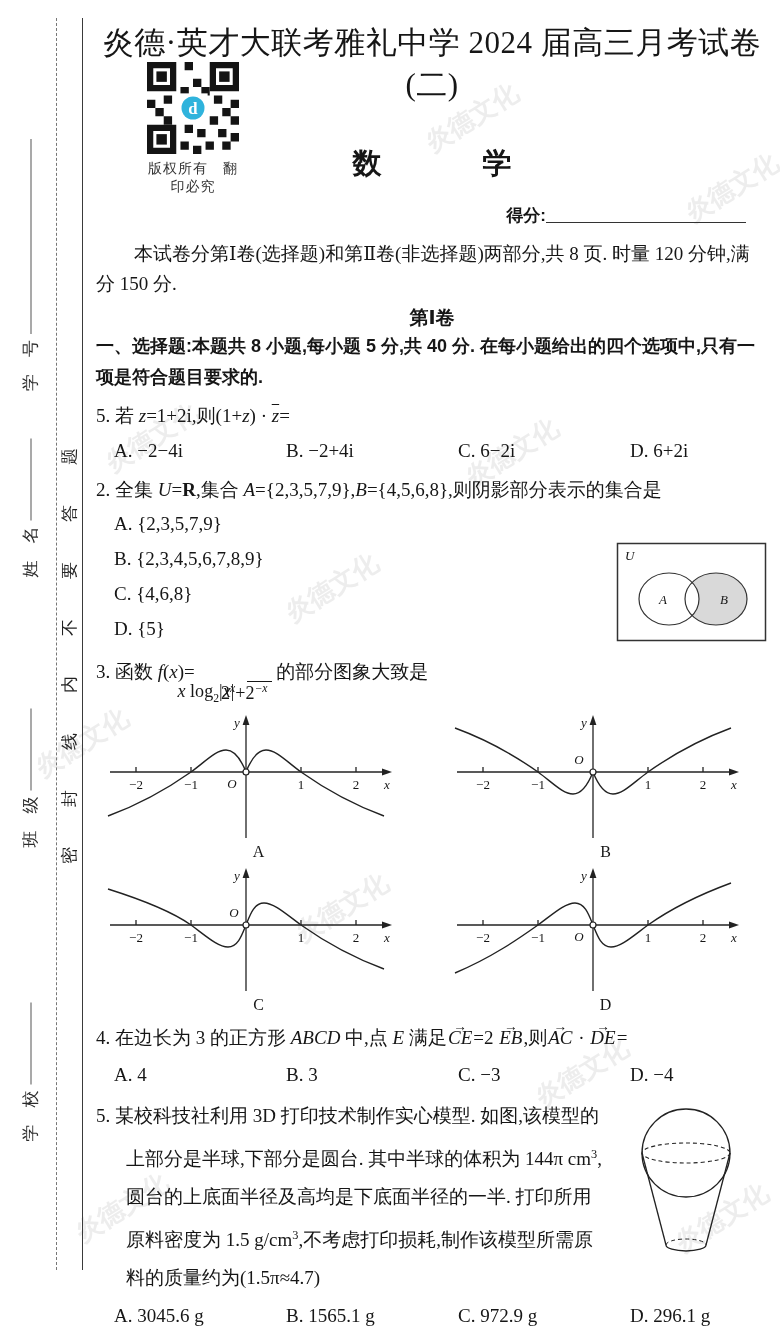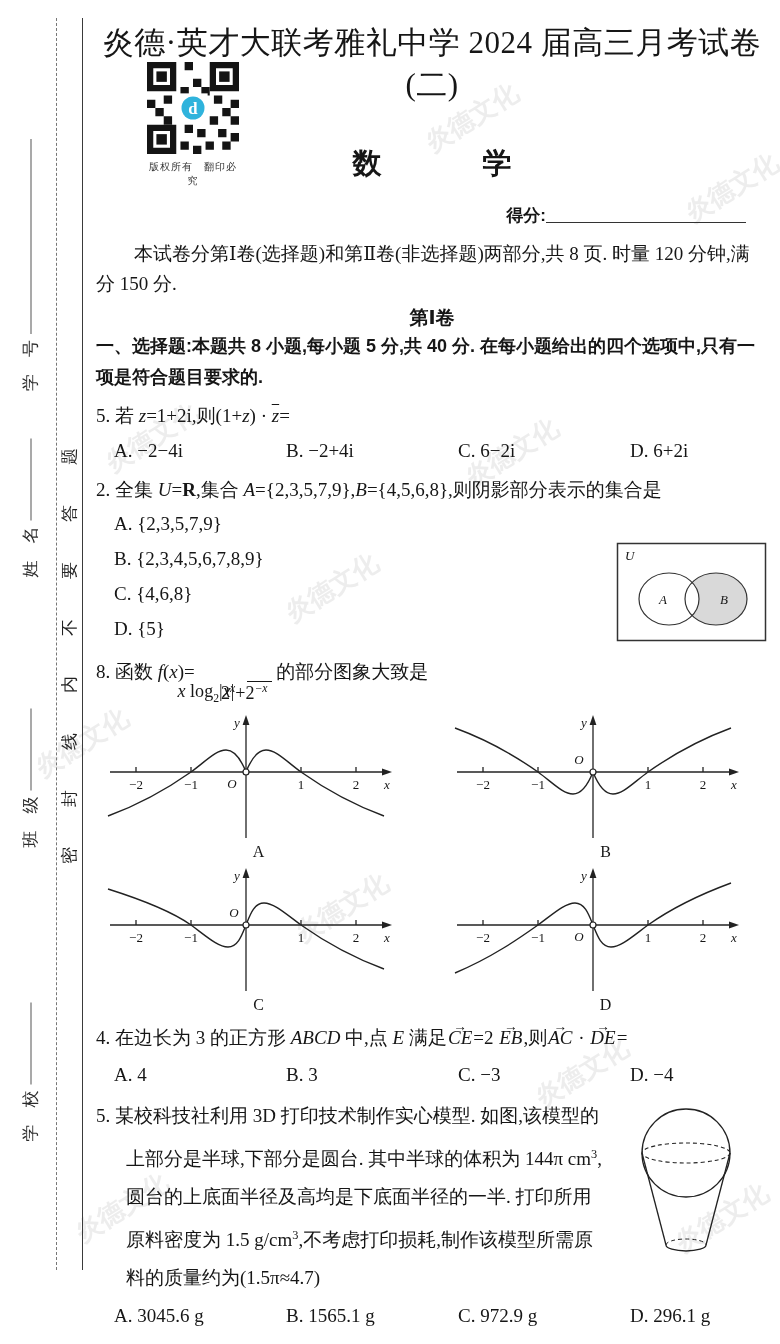--- a/index.html
+++ b/index.html
@@ -15,21 +15,21 @@
   .fld{position:absolute;left:30px;transform:translate(-50%,-50%) rotate(-90deg);
        white-space:nowrap;font-size:17px;color:#2b2b2b;}
   .fld .blank{display:inline-block;border-bottom:1.6px solid #555;height:2px;
        vertical-align:4px;margin-left:6px;}
   .seal{position:absolute;left:69px;top:636px;transform:translate(-50%,-50%) rotate(-90deg);
        white-space:nowrap;font-size:17px;letter-spacing:40px;color:#222;}
   
   .content{position:absolute;left:96px;top:22px;width:672px;}
   .title{text-align:center;font-size:31px;font-weight:normal;letter-spacing:.5px;}
   .qr{position:absolute;left:50px;top:40px;width:94px;text-align:center;}
-  .qr-caption{font-size:10px;margin-top:2px;color:#333;letter-spacing:1px;}
+  .qr-caption{font-size:14px;margin-top:2px;color:#333;letter-spacing:1px;}
   .subject{text-align:center;font-size:29px;font-weight:bold;margin-top:38px;letter-spacing:36px;padding-left:36px;}
   .examiners{text-align:center;font-size:17px;font-weight:bold;margin-top:30px;
        font-family:"Liberation Sans","DejaVu Sans",sans-serif;}
   .score-row{text-align:right;margin-top:20px;padding-right:22px;font-size:17px;font-weight:bold;
        font-family:"Liberation Sans","DejaVu Sans",sans-serif;}
   .score-row .blank{display:inline-block;width:200px;border-bottom:1.6px solid #333;height:2px;vertical-align:-2px;}
   .intro{margin-top:12px;font-size:19px;line-height:30px;text-indent:2em;}
   .part-title{text-align:center;font-size:19px;font-weight:bold;margin-top:6px;
        font-family:"Liberation Sans","DejaVu Sans",sans-serif;}
   .sec-header{font-size:18px;font-weight:bold;line-height:31px;
@@ -160,21 +160,21 @@
           <ellipse cx="100" cy="57" rx="31" ry="26" fill="#d9d9d9"></ellipse>
           <ellipse cx="53" cy="57" rx="30" ry="26" fill="#fff" stroke="#333" stroke-width="1.2"></ellipse>
           <ellipse cx="100" cy="57" rx="31" ry="26" fill="none" stroke="#333" stroke-width="1.2"></ellipse>
           <text x="9" y="18" class="gi" style="text-anchor:start;">U</text>
           <text x="47" y="62" class="gi">A</text>
           <text x="108" y="62" class="gi">B</text>
         </svg>
       </div>
     </div>
 
-    <div class="q" style="line-height:40px;"><span>8. 函数 </span><span class="seg-i">f</span><span>(</span><span class="seg-i">x</span><span>)=</span><span class="frac">
+    <div class="q" style="line-height:40px;"><span>3. 函数 </span><span class="seg-i">f</span><span>(</span><span class="seg-i">x</span><span>)=</span><span class="frac">
           <span class="fn"><span class="seg-i">x</span><span> log</span><sub>2</sub><span>|</span><span class="seg-i">x</span><span>|</span></span>
           <span class="fd"><span>2</span><sup class="seg-i">x</sup><span>+2</span><sup class="seg-i">−x</sup></span>
         </span><span> 的部分图象大致是</span></div>
 
     <div class="graphs">
 
       <div>
         <svg class="gsvg" width="305" height="133" viewBox="0 0 305 133">
           <line class="ax" x1="14" y1="62" x2="292" y2="62"></line>
             <polygon class="axf" points="296,62 286,58.6 286,65.4"></polygon>

